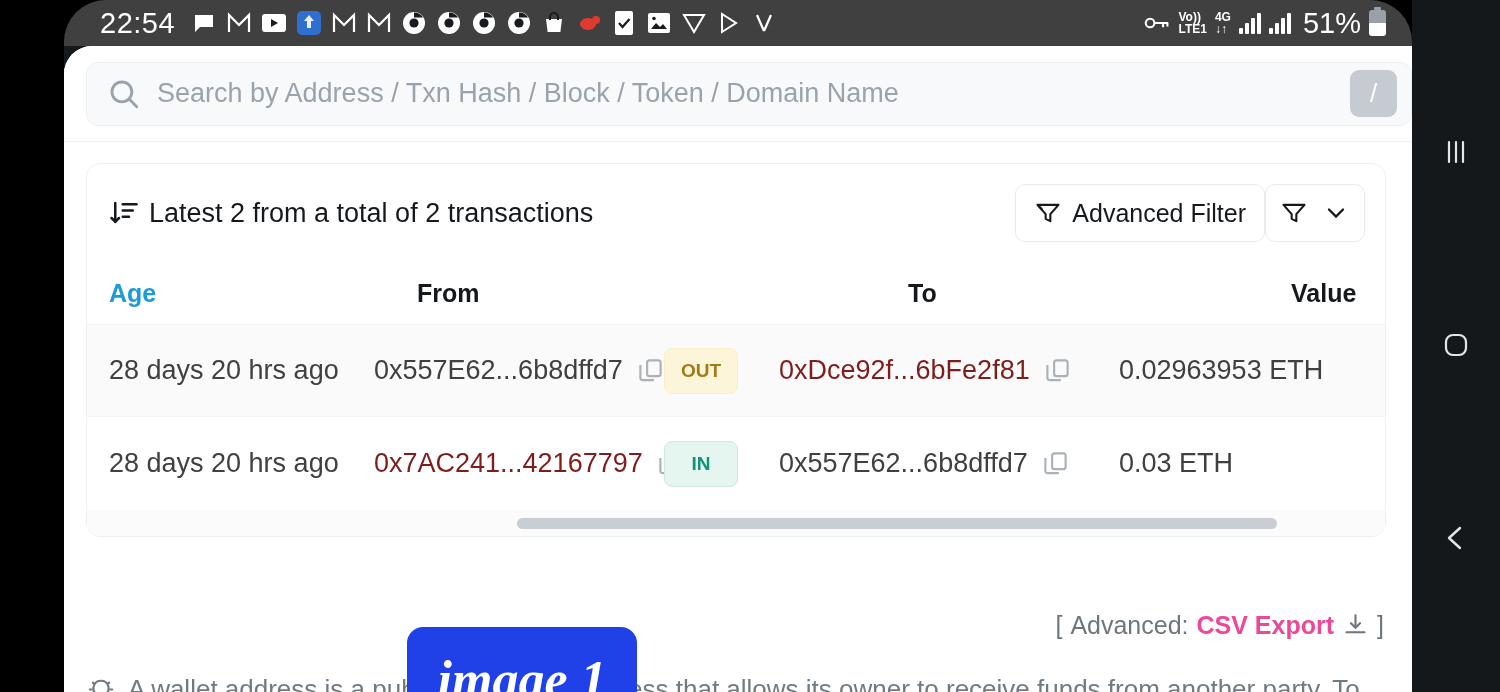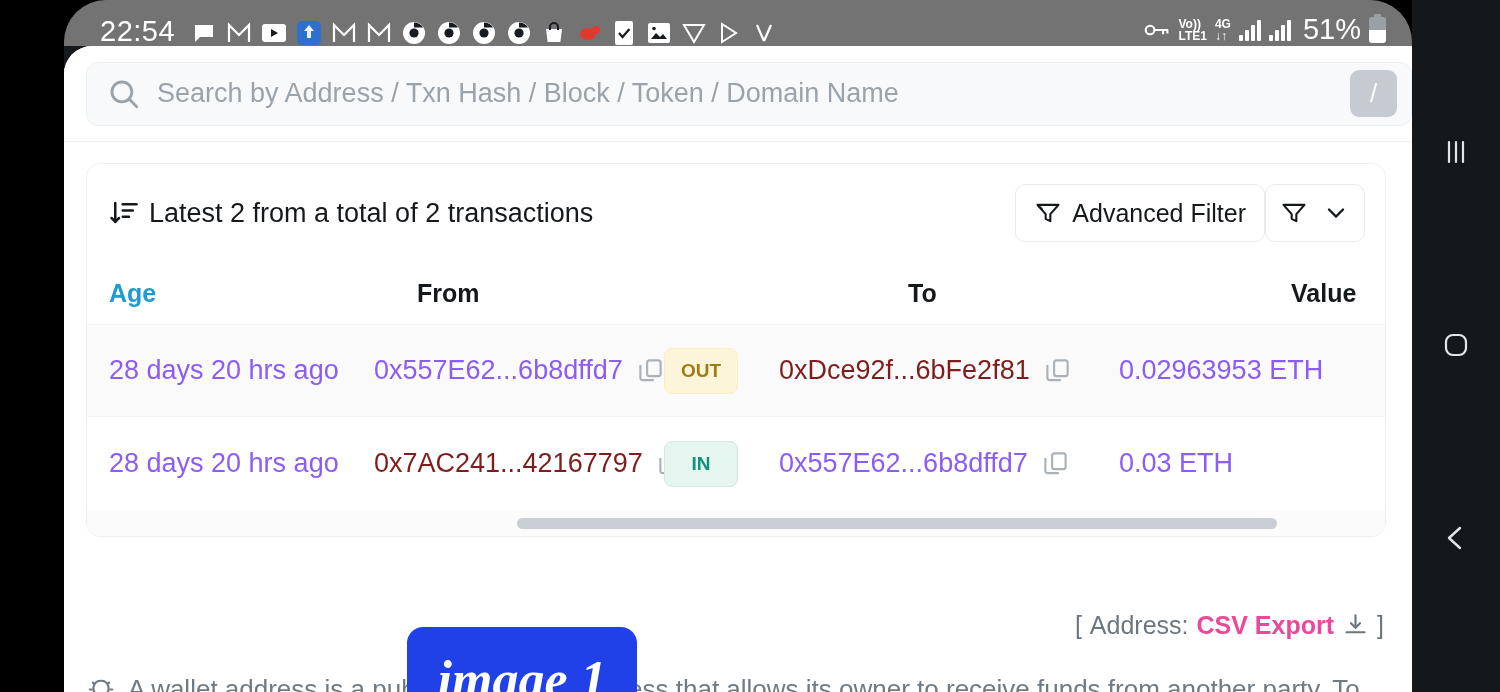--- a/index.html
+++ b/index.html
@@ -23,22 +23,22 @@
     background: #161a1d;
     border-radius: 42px 42px 0 0;
     overflow: hidden;
   }
 
   
   .statusbar {
     position: absolute;
     left: 0; top: 0;
     width: 1348px; height: 46px;
-    background: #737373;
-    display: flex; align-items: flex-end;
+    background: #404040;
+    display: flex; align-items: center;
     color: #fff;
   }
   .sb-clock {
     font-size: 29px; font-weight: 400;
     letter-spacing: .5px;
     margin-left: 36px; margin-right: 16px;
     line-height: 1;
   }
   .sb-icons { display: flex; align-items: center; gap: 9px; }
   .sb-ico {
@@ -161,21 +161,21 @@
   .tr.head { height: 62px; background: #fff; gap: 43px; }
   .tr.r1 { background: #fafafb; border-top: 1px solid #f1f3f5; border-bottom: 1px solid #f1f3f5;}
   .tr.r2 { background: #ffffff; }
   .c-age   { width: 265px; flex: 0 0 265px; }
   .c-from  { width: 290px; flex: 0 0 290px; display:flex; align-items:center; gap:14px;}
   .c-dir   { width: 115px; flex: 0 0 115px; }
   .c-to    { width: 340px; flex: 0 0 340px; display:flex; align-items:center; gap:14px;}
   .c-value { width: 280px; flex: 0 0 280px; }
   .th { font-size: 25px; font-weight: 700; color: #16191c; }
   .th.link { color: #1e9ad6; }
-  .td { font-size: 27px; color: #8b5cf6; white-space: nowrap; }
+  .td { font-size: 27px; color: #404040; white-space: nowrap; }
   .td.link { color: #7f1d1d; }
   .copy-icon { width: 27px; height: 27px; color: #aab1b8; flex: 0 0 27px; }
   .badge {
     width: 74px; height: 46px;
     border-radius: 8px;
     display: flex; align-items: center; justify-content: center;
     font-size: 19px; font-weight: 700;
   }
   .badge.out { background: #fdf5d9; border:1px solid #faeec3; color: #a07c17; }
   .badge.in  { background: #e5f5ef; border:1px solid #cfe9df; color: #11937a; }
@@ -514,21 +514,21 @@
           </div>
 
           <div class="hscroll-track">
             <div class="hscroll-thumb"></div>
           </div>
         </div>
       </div>
 
       <div class="download-row">
         <span>[</span>
-        <span>Address:</span>
+        <span>Advanced:</span>
         <span class="csv">CSV Export</span>
         <span class="dl-icon">
           <svg width="27" height="27" viewBox="0 0 24 24" fill="none" stroke="currentColor" stroke-width="1.9" stroke-linecap="round">
             <path d="M12 3v10"></path>
               <path d="M8 10l4 4 4-4"></path>
               <path d="M4 18h16"></path>
           </svg>
         </span>
         <span>]</span>
       </div>

